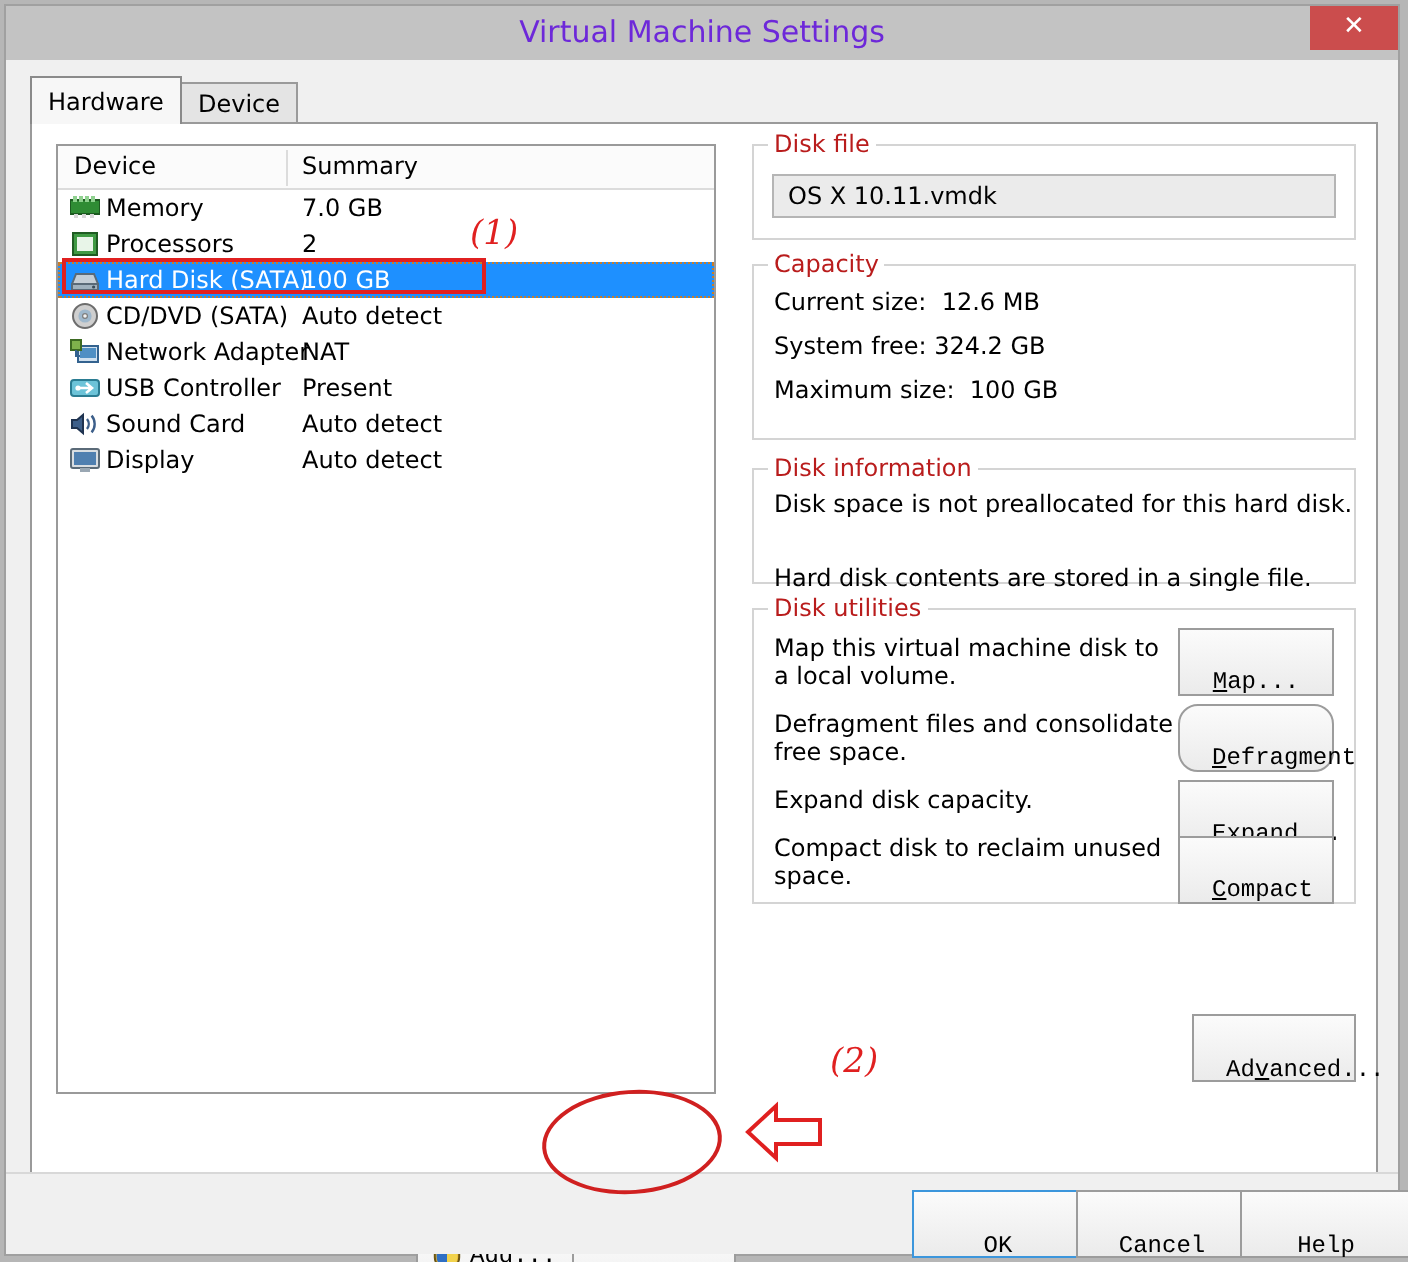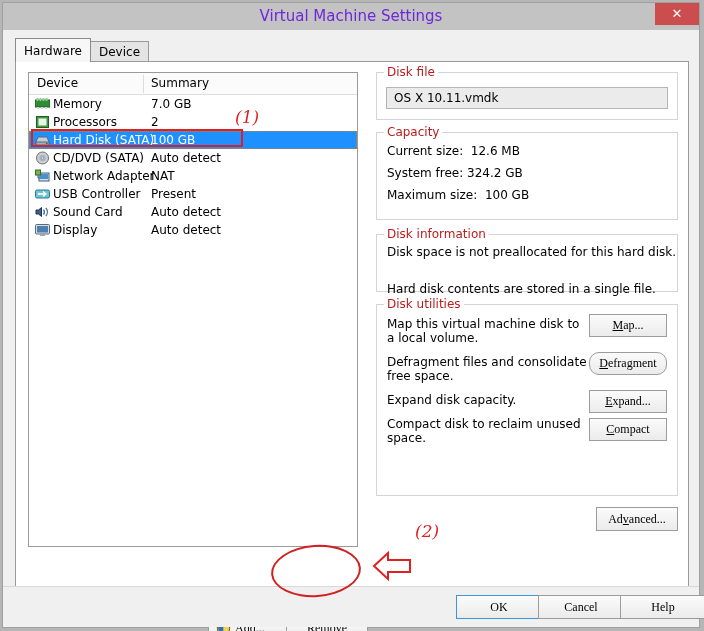--- a/index.html
+++ b/index.html
@@ -88,21 +88,21 @@
     border:1px solid #d4d4d4;
     box-sizing:border-box;
   }
   .group-title{
     position:absolute;left:7px;top:-8px;
     background:#fff;padding:0 3px;font-size:12px;color:#b91c1c;
   }
   #g-diskfile{left:360px;top:10px;width:302px;height:48px;}
   #g-capacity{left:360px;top:70px;width:302px;height:88px;}
   #g-diskinfo{left:360px;top:172px;width:302px;height:58px;}
-  #g-diskutil{left:360px;top:242px;width:302px;height:192px;}
+  #g-diskutil{left:360px;top:242px;width:302px;height:148px;}
   .diskfile-field{
     position:absolute;left:9px;top:14px;width:282px;height:22px;
     background:#ebebeb;border:1px solid #b5b5b5;
     box-sizing:border-box;line-height:20px;padding-left:7px;
     font-size:12px;color:#000;
   }
   .cap-line{position:absolute;left:10px;font-size:12px;white-space:pre;}
   .cap-line.l1{top:11px;}
   .cap-line.l2{top:33px;}
   .cap-line.l3{top:55px;}
@@ -110,26 +110,26 @@
   .info-line.l1{top:10px;}
   .info-line.l2{top:31px;margin-top:16px;}
   .util-row{position:absolute;left:10px;font-size:12px;width:200px;}
   .util-r1{top:12px;}
   .util-r2{top:50px;}
   .util-r3{top:88px;}
   .util-r4{top:112px;}
   .btn{
     border:1px solid #9c9c9c;
     background:linear-gradient(#fbfbfb,#ebebeb);
-    font-family:Liberation Serif, serif;
+    font-family:Liberation Mono, monospace;
     font-size:12px;color:#000;
     text-align:center;
     box-sizing:border-box;
     cursor:default;
-    padding:0;
+    padding:16px;
   }
   .util-btn{position:absolute;right:10px;width:78px;height:23px;line-height:21px;}
   .ub1{top:9px;}
   .ub2{top:47px;border-radius:10px;}
   .ub3{top:85px;}
   .ub4{top:113px;}
   #btn-advanced{position:absolute;left:580px;top:445px;width:82px;height:24px;line-height:22px;text-align:center;}
   u{text-decoration:underline;}
   
   #btn-add{position:absolute;left:192px;top:555px;width:82px;height:23px;line-height:21px;}

